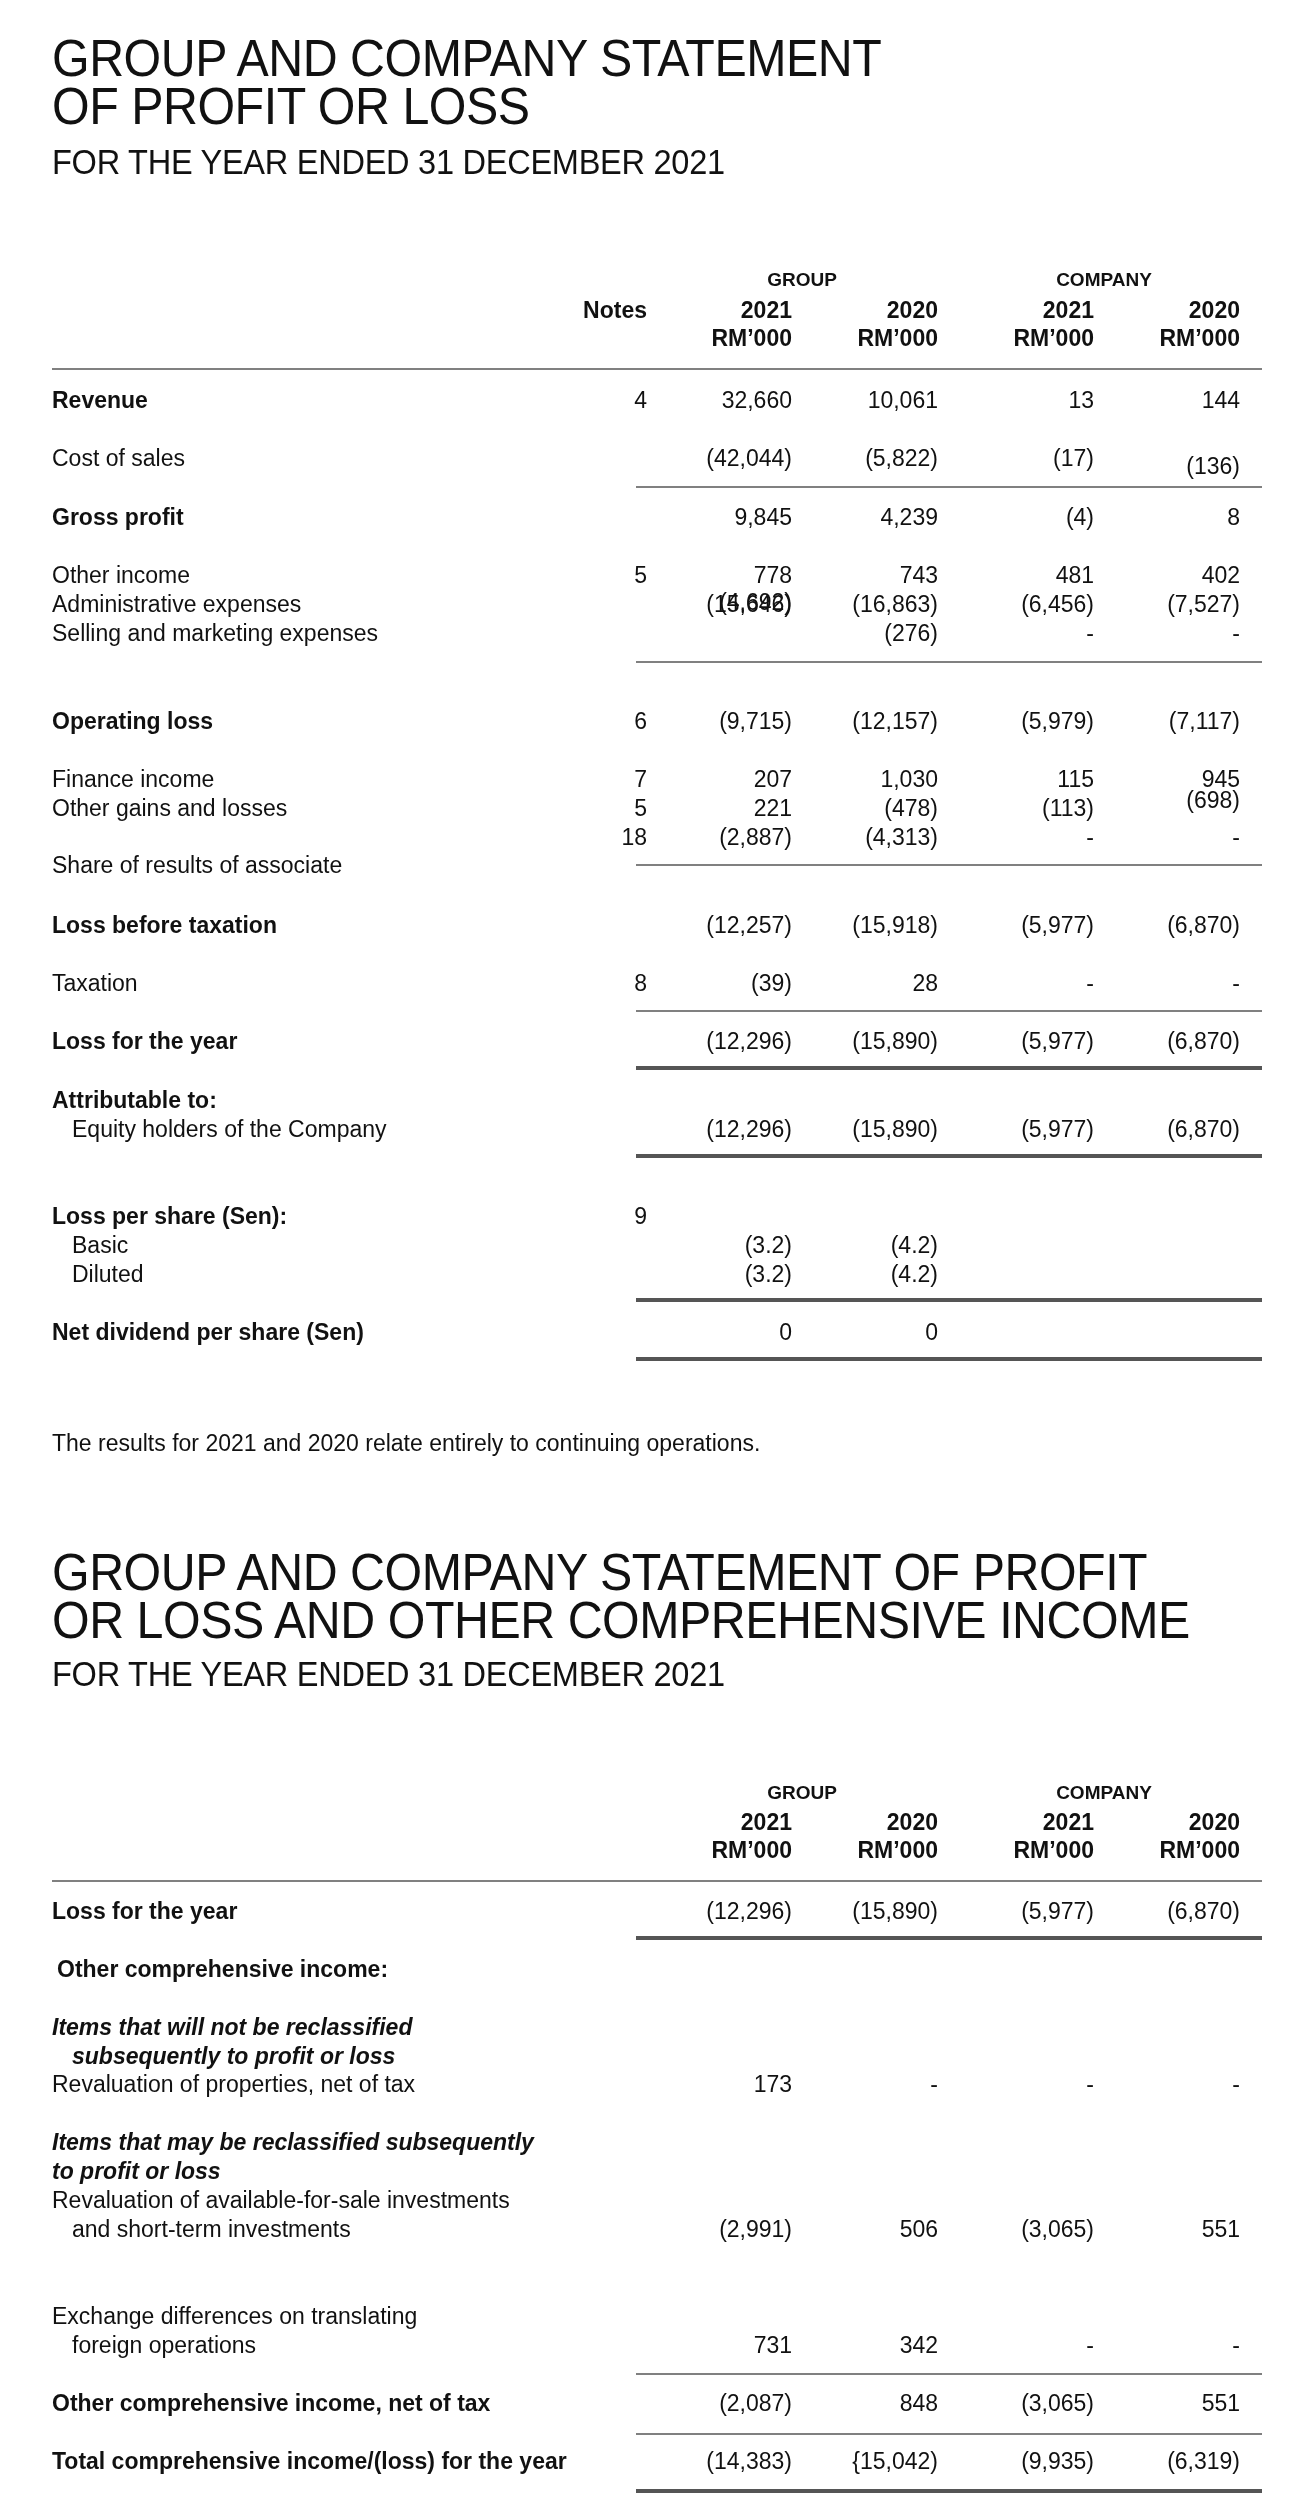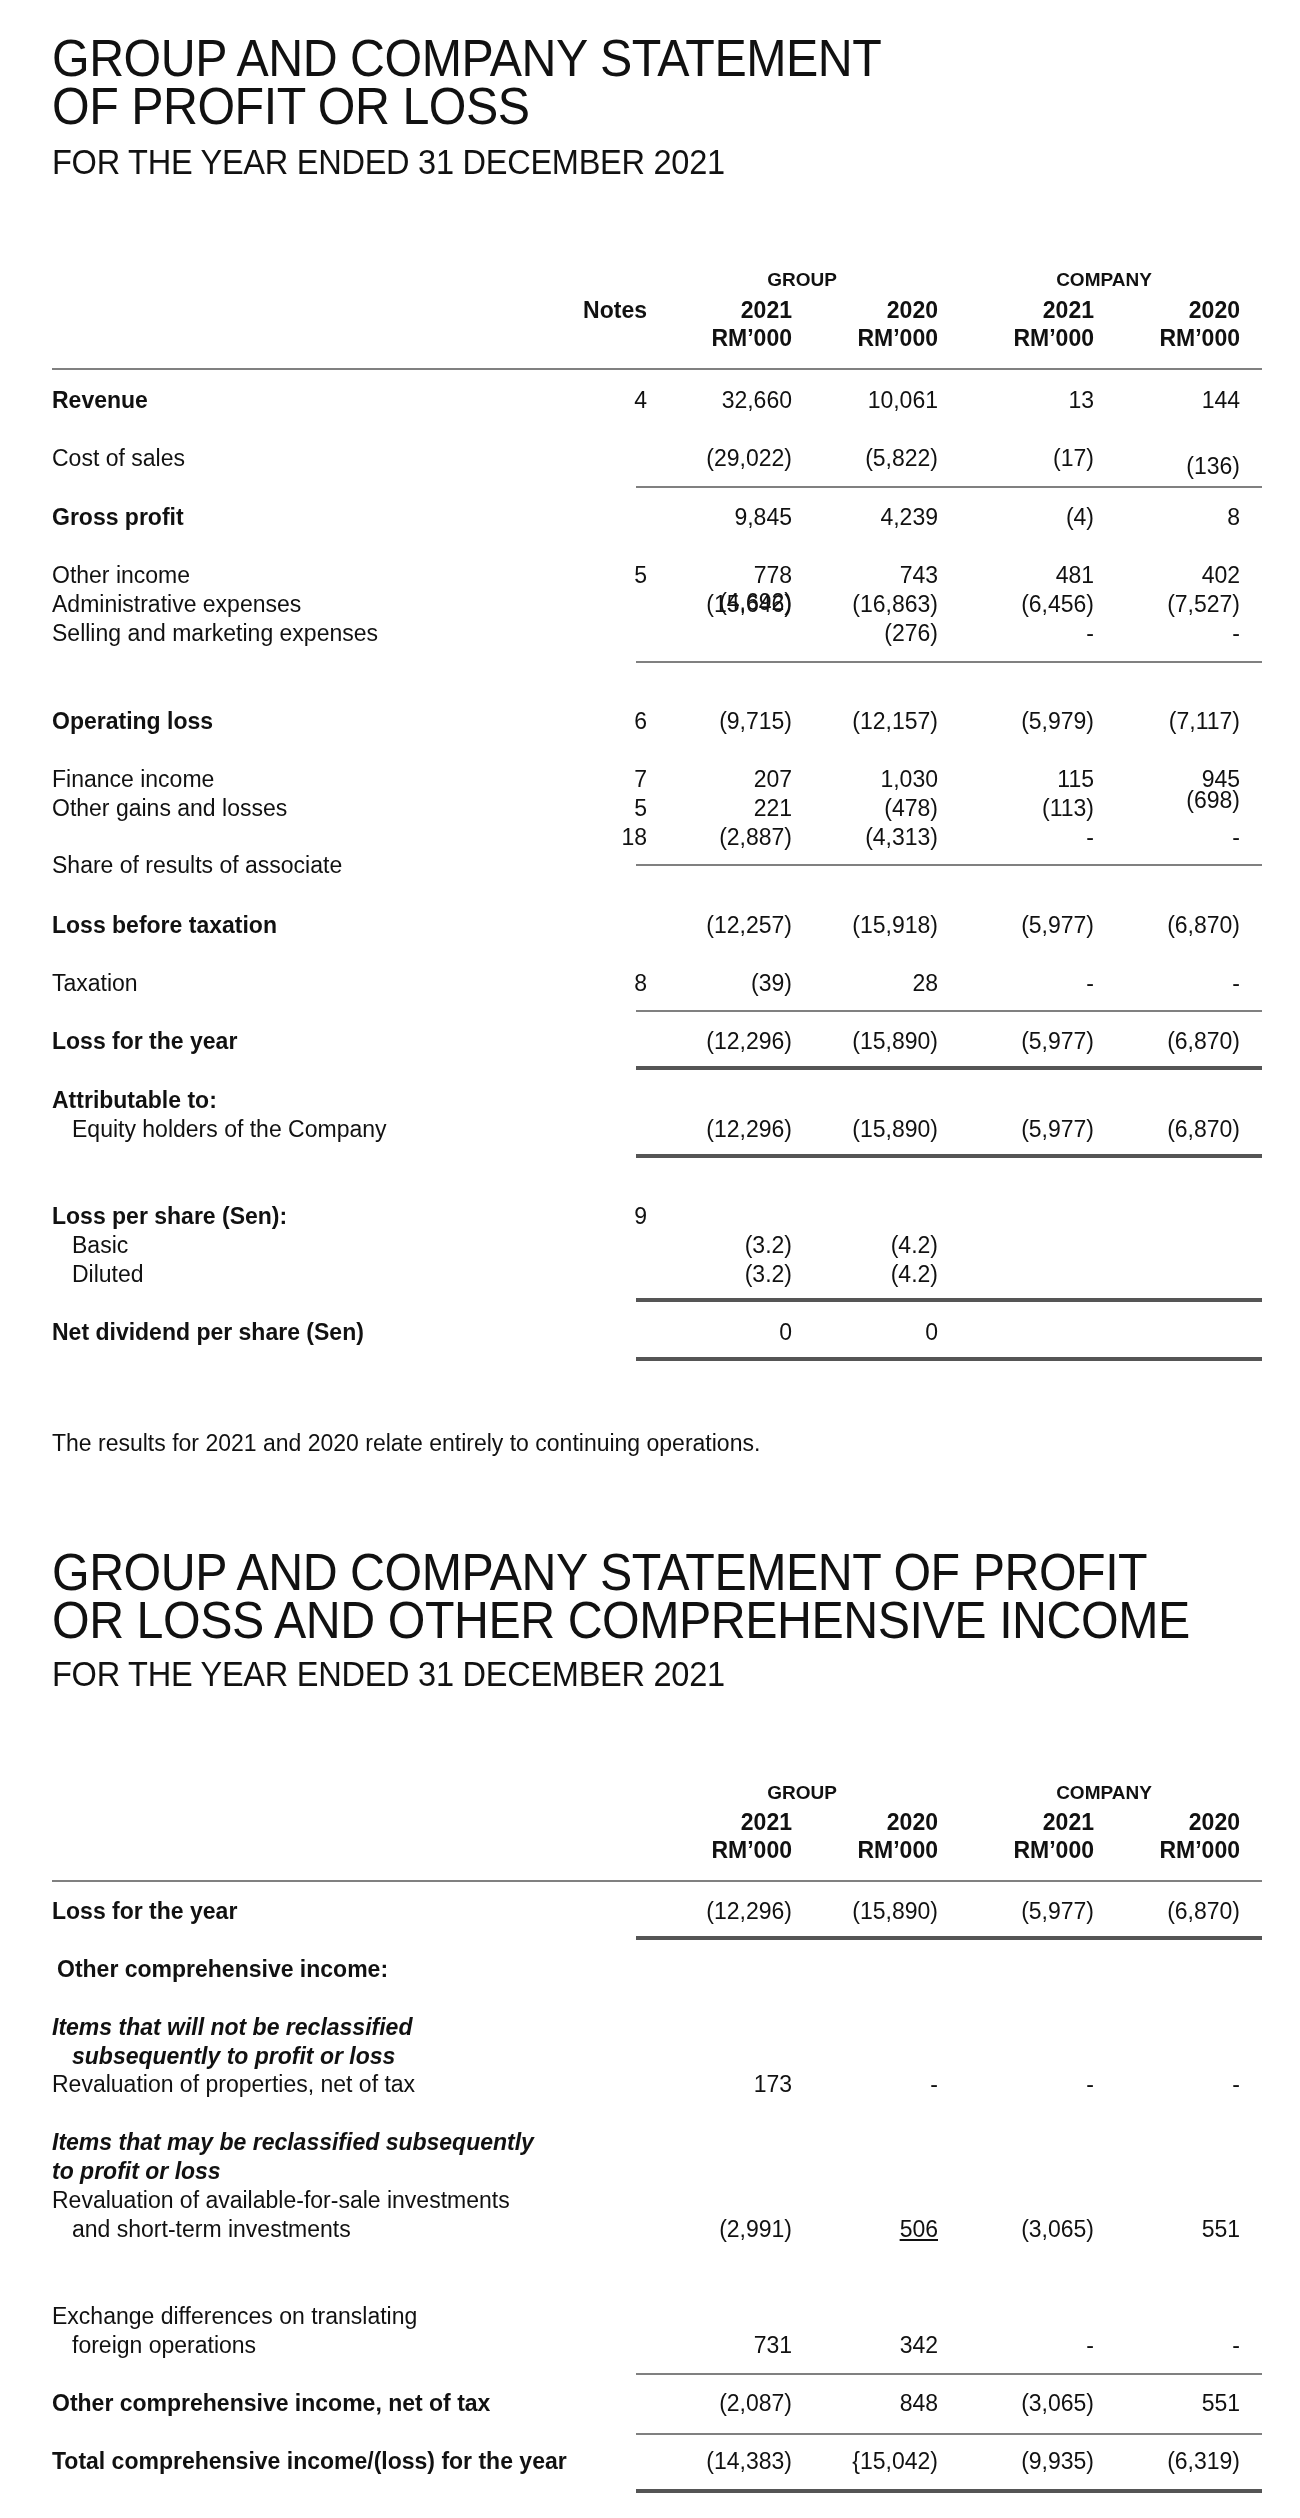--- a/index.html
+++ b/index.html
@@ -52,21 +52,21 @@
   <div>
     <div class="abs lbl b" style="top:386px;">Revenue</div>
     <div class="abs note c-notes" style="top:386px;">4</div>
     <div class="abs num c-g21" style="top:386px;">32,660</div>
     <div class="abs num c-g20" style="top:386px;">10,061</div>
     <div class="abs num c-c21" style="top:386px;">13</div>
     <div class="abs num c-c20" style="top:386px;">144</div>
   </div>
   <div>
     <div class="abs lbl" style="top:444px;">Cost of sales</div>
-    <div class="abs num c-g21" style="top:444px;">(29,022)</div>
+    <div class="abs num c-g21" style="top:444px;">(42,044)</div>
     <div class="abs num c-g20" style="top:444px;">(5,822)</div>
     <div class="abs num c-c21" style="top:444px;">(17)</div>
     <div class="abs num c-c20" style="top:452px;">(136)</div>
   </div>
   <div class="rule part" style="top:486px;"></div>
   <div>
     <div class="abs lbl b" style="top:503px;">Gross profit</div>
     <div class="abs num c-g21" style="top:503px;">9,845</div>
     <div class="abs num c-g20" style="top:503px;">4,239</div>
     <div class="abs num c-c21" style="top:503px;">(4)</div>
@@ -234,21 +234,21 @@
   </div>
   <div>
     <div class="abs lbl i" style="top:2157px;">to profit or loss</div>
   </div>
   <div>
     <div class="abs lbl" style="top:2186px;">Revaluation of available-for-sale investments</div>
   </div>
   <div>
     <div class="abs lbl ind" style="top:2215px;">and short-term investments</div>
     <div class="abs num c-g21" style="top:2215px;">(2,991)</div>
-    <div class="abs num c-g20" style="top:2215px;text-decoration:underline;">506</div>
+    <div class="abs num c-g20" style="top:2215px;">506</div>
     <div class="abs num c-c21" style="top:2215px;">(3,065)</div>
     <div class="abs num c-c20" style="top:2215px;">551</div>
   </div>
   <div>
     <div class="abs lbl" style="top:2302px;">Exchange differences on translating</div>
   </div>
   <div>
     <div class="abs lbl ind" style="top:2331px;">foreign operations</div>
     <div class="abs num c-g21" style="top:2331px;">731</div>
     <div class="abs num c-g20" style="top:2331px;">342</div>

